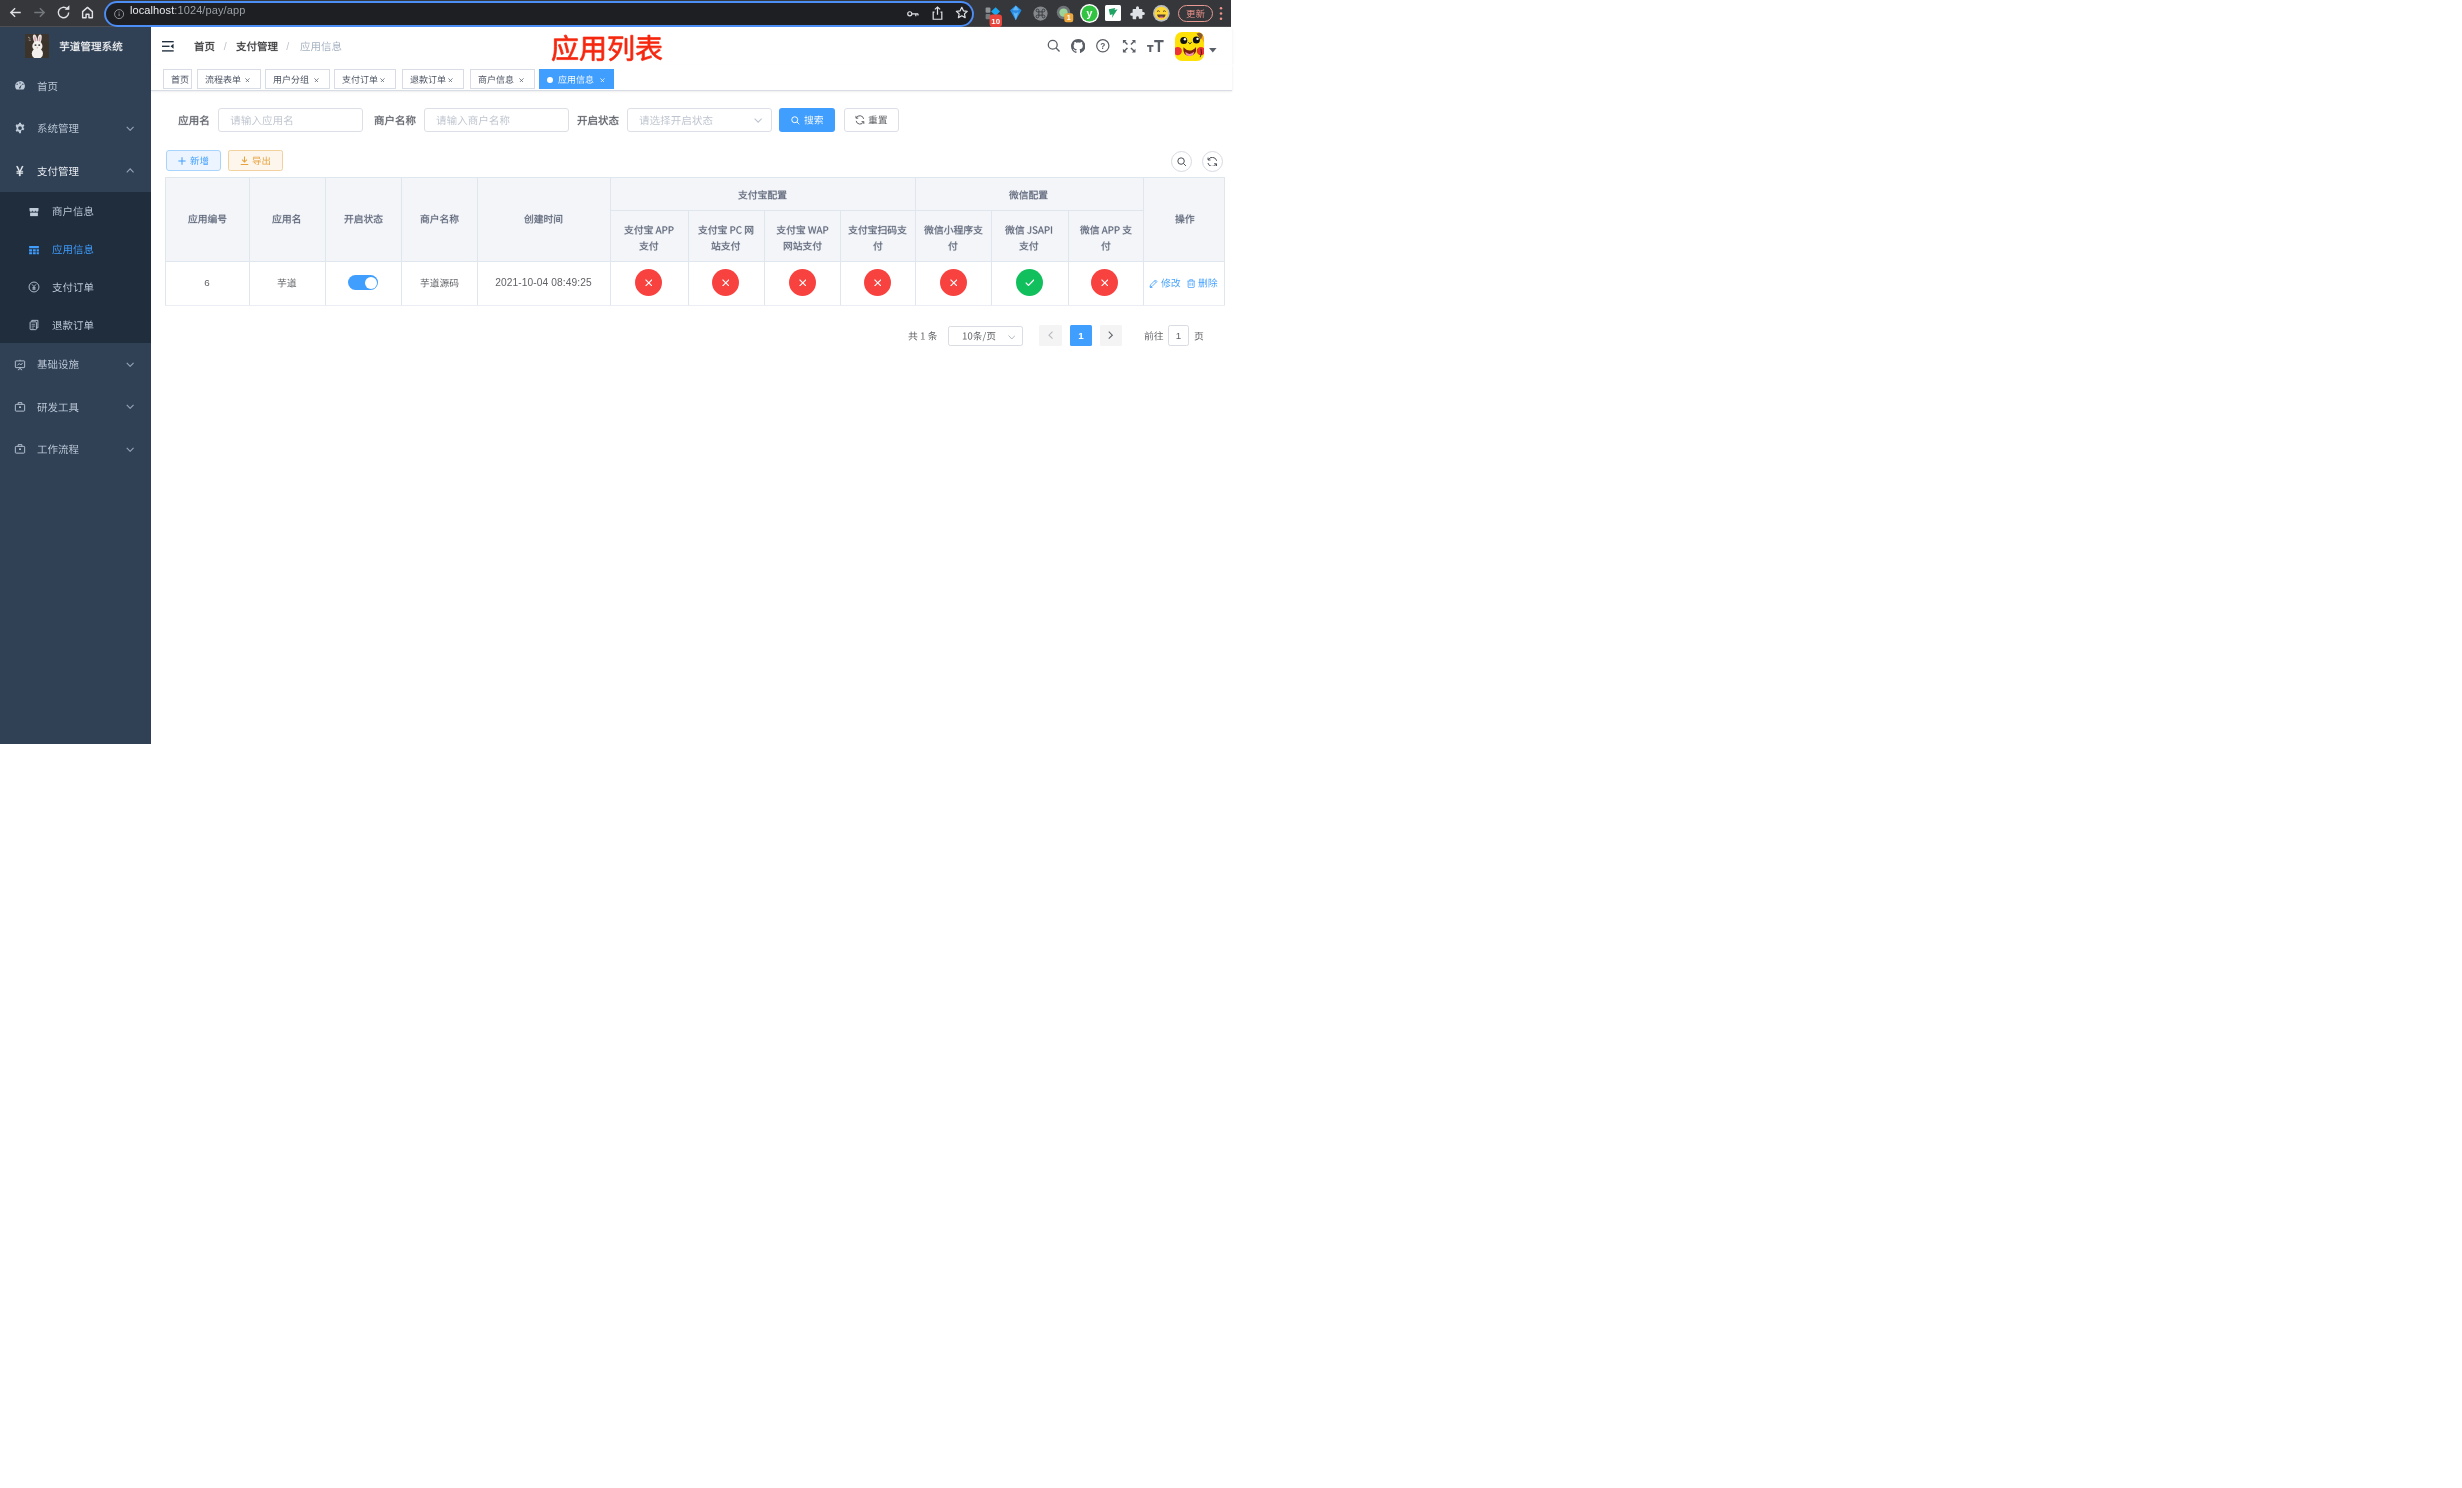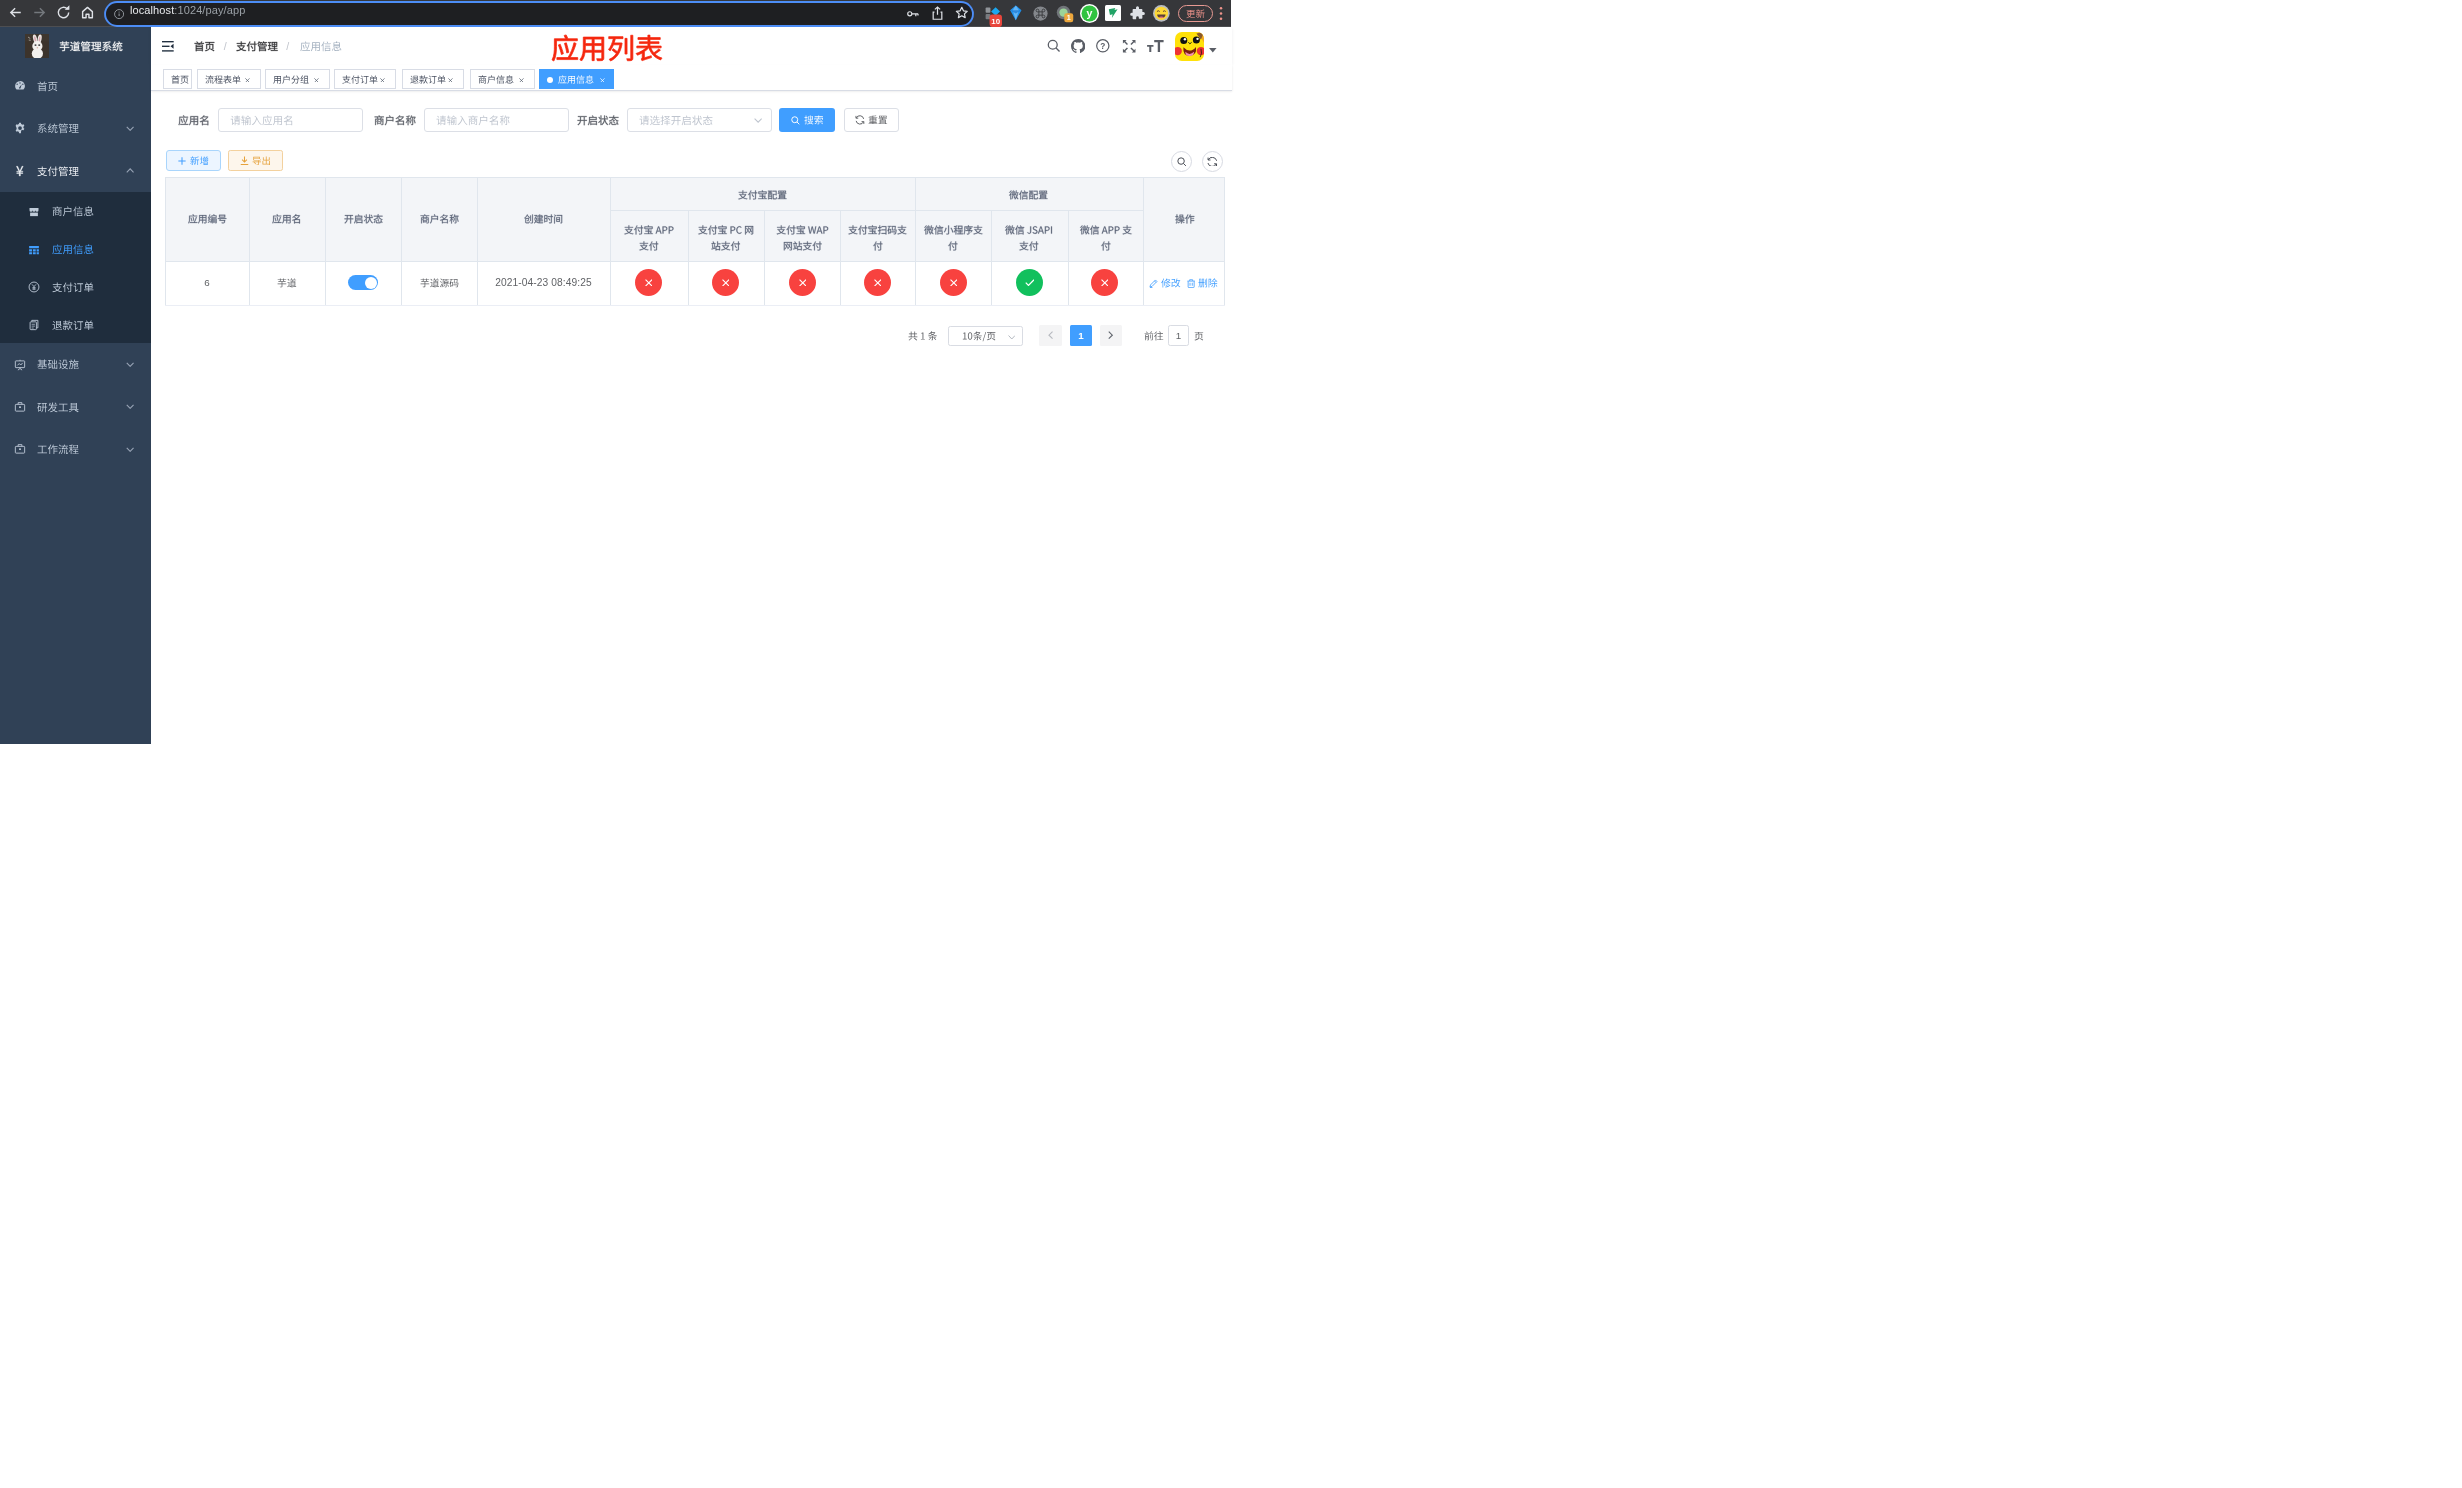--- a/index.html
+++ b/index.html
@@ -880,21 +880,21 @@
 </div>
 <div class="ab" style="left:236px;top:98px;width:76px;height:15px;display:flex;align-items:center;justify-content:center;">
 <svg class="t" width="39" height="9.8" viewBox="0 0 4000 1000" fill="#606266">
           <use href="#u828B" x="0"></use>
           <use href="#u9053" x="1000"></use>
           <use href="#u6E90" x="2000"></use>
           <use href="#u7801" x="3000"></use>
         </svg>
 </div>
 <div class="ab" style="left:312px;top:98px;width:133px;height:15px;display:flex;align-items:center;justify-content:center;font-size:10.2px;color:#606266;letter-spacing:0.1px;">
-2021-04-23 08:49:25
+2021-10-04 08:49:25
 </div>
 <div class="ab" style="left:470px;top:92px;width:27px;height:27px;background:#f8423f;border-radius:50%;display:flex;align-items:center;justify-content:center;">
 <svg width="7.6" height="7.6" viewBox="0 0 10 10" stroke="#fff" stroke-width="1.5">
           <path d="M0.7 0.7 9.3 9.3M9.3 0.7 0.7 9.3"></path>
         </svg>
 </div>
 <div class="ab" style="left:547px;top:92px;width:27px;height:27px;background:#f8423f;border-radius:50%;display:flex;align-items:center;justify-content:center;">
 <svg width="7.6" height="7.6" viewBox="0 0 10 10" stroke="#fff" stroke-width="1.5">
           <path d="M0.7 0.7 9.3 9.3M9.3 0.7 0.7 9.3"></path>
         </svg>

